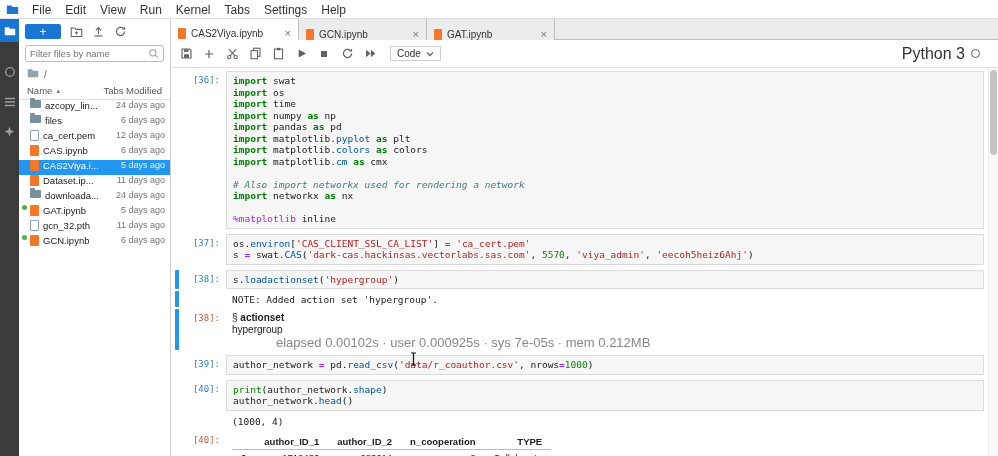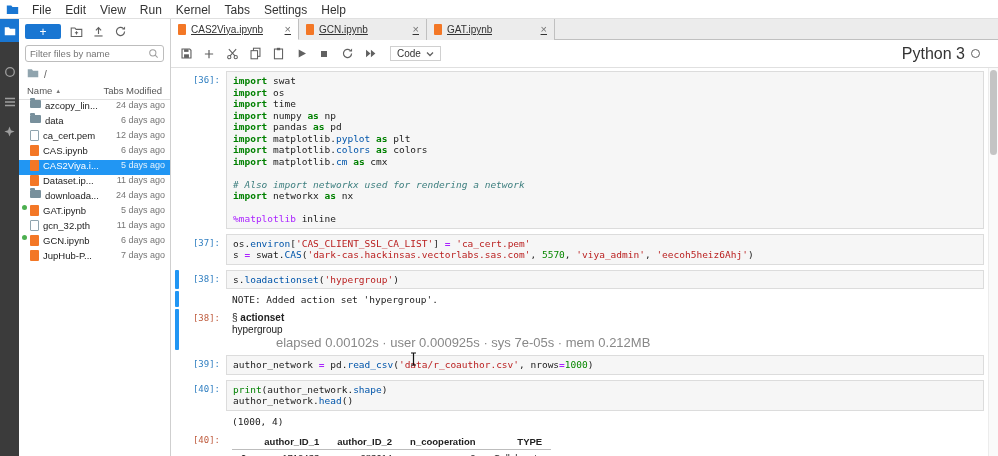--- a/index.html
+++ b/index.html
@@ -49,22 +49,22 @@
   .fico.folder::before{content:"";position:absolute;top:-2px;left:0;width:5px;height:2px;
     background:#78909c;border-radius:1px 1px 0 0;}
   .fico.notebook{width:9px;height:11px;background:#f37726;border-radius:1px;}
   .fico.file{width:9px;height:11px;background:#fff;border:1px solid #90a4ae;border-radius:1px;}
   .fname{flex:1;overflow:hidden;white-space:nowrap;font-size:9.5px;}
   .fmod{font-size:9px;color:#757575;white-space:nowrap;}
 
   
   #main{position:absolute;top:19px;left:171px;right:0;bottom:0;display:flex;flex-direction:column;}
   #tabbar{height:21px;background:#ececec;border-bottom:1px solid #c0c0c0;display:flex;}
-  .tab{height:21px;min-width:128px;display:flex;align-items:center;gap:5px;padding:0 7px;
-    border-right:1px solid #c0c0c0;background:#ececec;font-size:10px;color:#333;cursor:default;text-decoration:underline;}
+  .tab{height:21px;min-width:128px;display:flex;align-items:flex-end;gap:5px;padding:0 7px;
+    border-right:1px solid #c0c0c0;background:#ececec;font-size:10px;color:#333;cursor:default;}
   .tab.active{background:#fff;margin-bottom:-1px;border-bottom:1px solid #fff;}
   .nbico{width:8px;height:11px;background:#f37726;border-radius:1px;flex:none;}
   .tlabel{white-space:nowrap;overflow:hidden;}
   .tclose{margin-left:auto;color:#757575;font-size:11px;line-height:11px;cursor:pointer;}
 
   #nbtoolbar{height:28px;background:#fff;border-bottom:1px solid #e0e0e0;display:flex;
     align-items:center;gap:9px;padding:0 8px;}
   .tbi{width:14px;height:14px;display:flex;align-items:center;justify-content:center;cursor:pointer;}
   #celltype{display:flex;align-items:center;gap:5px;border:1px solid #d0d0d0;padding:0 6px;
     height:15px;font-size:10px;color:#333;margin-left:4px;cursor:pointer;}
@@ -201,21 +201,21 @@
     <div id="file-list">
         <div class="frow">
           <span class="dot"></span>
           <span class="fico folder"></span>
           <span class="fname">azcopy_lin...</span>
           <span class="fmod">24 days ago</span>
         </div>
         <div class="frow">
           <span class="dot"></span>
           <span class="fico folder"></span>
-          <span class="fname">data</span>
+          <span class="fname">files</span>
           <span class="fmod">6 days ago</span>
         </div>
         <div class="frow">
           <span class="dot"></span>
           <span class="fico file"></span>
           <span class="fname">ca_cert.pem</span>
           <span class="fmod">12 days ago</span>
         </div>
         <div class="frow">
           <span class="dot"></span>
@@ -251,26 +251,20 @@
           <span class="dot"></span>
           <span class="fico file"></span>
           <span class="fname">gcn_32.pth</span>
           <span class="fmod">11 days ago</span>
         </div>
         <div class="frow">
           <span class="dot on"></span>
           <span class="fico notebook"></span>
           <span class="fname">GCN.ipynb</span>
           <span class="fmod">6 days ago</span>
-        </div>
-        <div class="frow">
-          <span class="dot"></span>
-          <span class="fico notebook"></span>
-          <span class="fname">JupHub-P...</span>
-          <span class="fmod">7 days ago</span>
         </div>
       </div>
   </aside>
 
   <main id="main">
     <div id="tabbar">
         <div class="tab active">
           <span class="nbico"></span>
           <span class="tlabel">CAS2Viya.ipynb</span>
           <span class="tclose">×</span>

